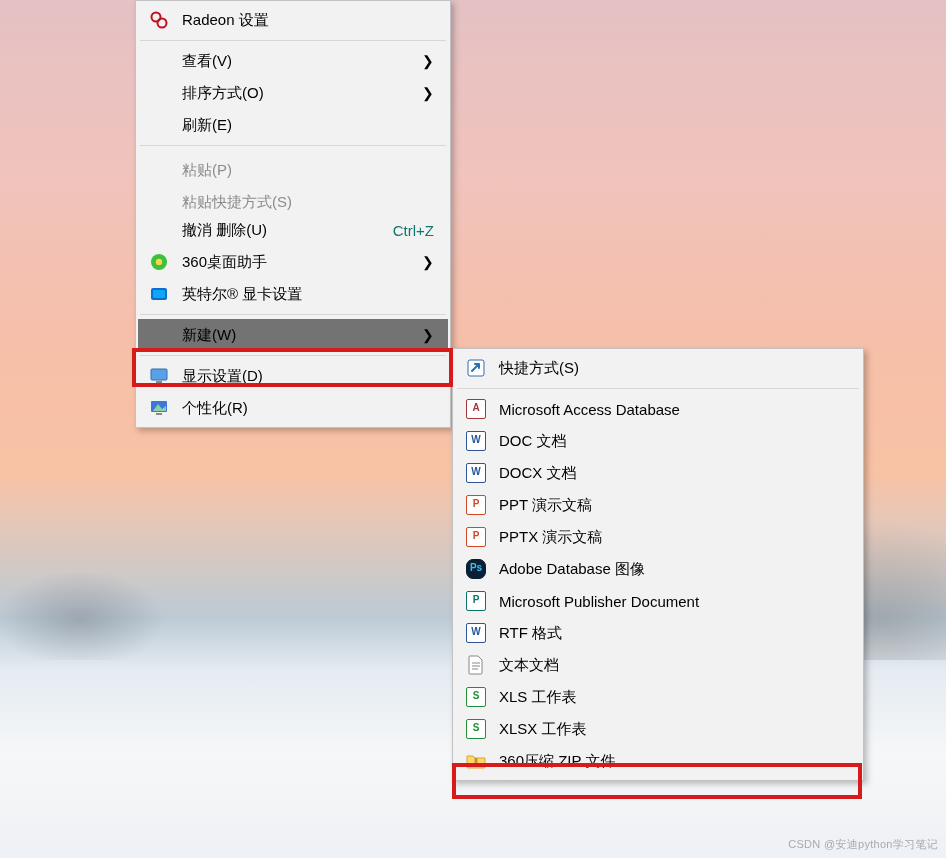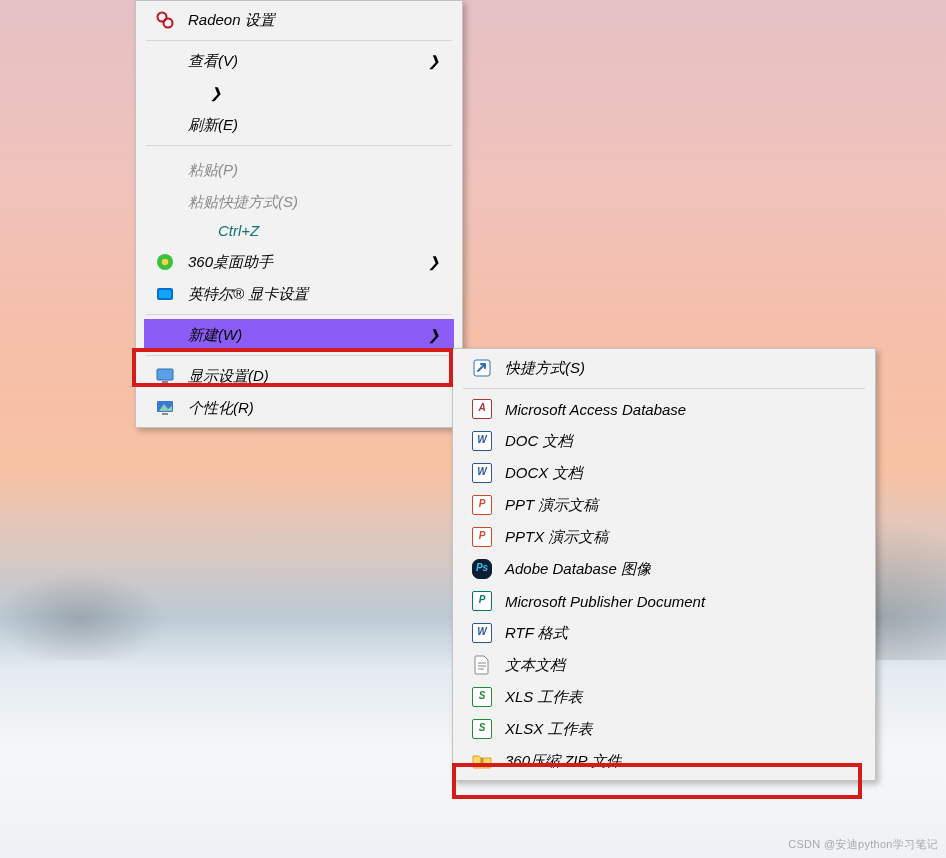--- a/index.html
+++ b/index.html
@@ -41,22 +41,21 @@
       linear-gradient(to bottom, rgba(60,60,62,0) 0%, rgba(60,60,62,0) 60%, rgba(60,60,62,0) 100%);
     opacity: .25;
     pointer-events: none;
   }
 
   .menu {
     position: absolute;
     background: #f2f2f2;
     border: 1px solid #c2c2c2;
     box-shadow: 3px 3px 6px rgba(0,0,0,.25);
-    padding: 3px 8px;
-    font-style: italic;
+    padding: 3px 2px;
   }
   .menu .item {
     display: flex;
     align-items: center;
     height: 32px;
     padding: 0 14px 0 10px;
     white-space: nowrap;
     position: relative;
   }
   .menu .item.disabled .label { color: #8c8c8c; margin-top: 9px; }
@@ -140,39 +139,41 @@
 
   <div class="divider"></div>
 
   <div class="item">
     <span class="icon empty"></span>
     <span class="label">查看(V)</span>
     <span class="chev">❯</span>
   </div>
   <div class="item">
     <span class="icon empty"></span>
+    <span class="label">排序方式(O)</span>
     <span class="chev">❯</span>
   </div>
   <div class="item">
     <span class="icon empty"></span>
     <span class="label">刷新(E)</span>
   </div>
 
   <div class="divider"></div>
 
   <div class="item disabled">
     <span class="icon empty"></span>
     <span class="label">粘贴(P)</span>
   </div>
   <div class="item disabled">
     <span class="icon empty"></span>
     <span class="label">粘贴快捷方式(S)</span>
   </div>
   <div class="item">
     <span class="icon empty"></span>
+    <span class="label">撤消 删除(U)</span>
     <span class="accel">Ctrl+Z</span>
   </div>
   <div class="item">
     <span class="icon">
       <svg width="20" height="20" viewBox="0 0 20 20">
         <circle cx="10" cy="10" r="8" fill="#3bc13b"></circle>
         <circle cx="10" cy="10" r="3.2" fill="#ffd24a"></circle>
       </svg>
     </span>
     <span class="label">360桌面助手</span>
@@ -183,21 +184,21 @@
       <svg width="20" height="20" viewBox="0 0 20 20">
         <rect x="2" y="4" width="16" height="12" rx="2" fill="#0a6ecf"></rect>
         <rect x="4" y="6" width="12" height="8" rx="1" fill="#0fa7f5"></rect>
       </svg>
     </span>
     <span class="label">英特尔® 显卡设置</span>
   </div>
 
   <div class="divider"></div>
 
-  <div class="item" style="background:#8b5cf6;justify-content:space-between;">
+  <div class="item" style="background:#737373;justify-content:space-between;">
     <span class="icon empty"></span>
     <span class="label">新建(W)</span>
     <span class="chev">❯</span>
   </div>
 
   <div class="divider"></div>
 
   <div class="item">
     <span class="icon">
       <svg width="20" height="20" viewBox="0 0 20 20">

